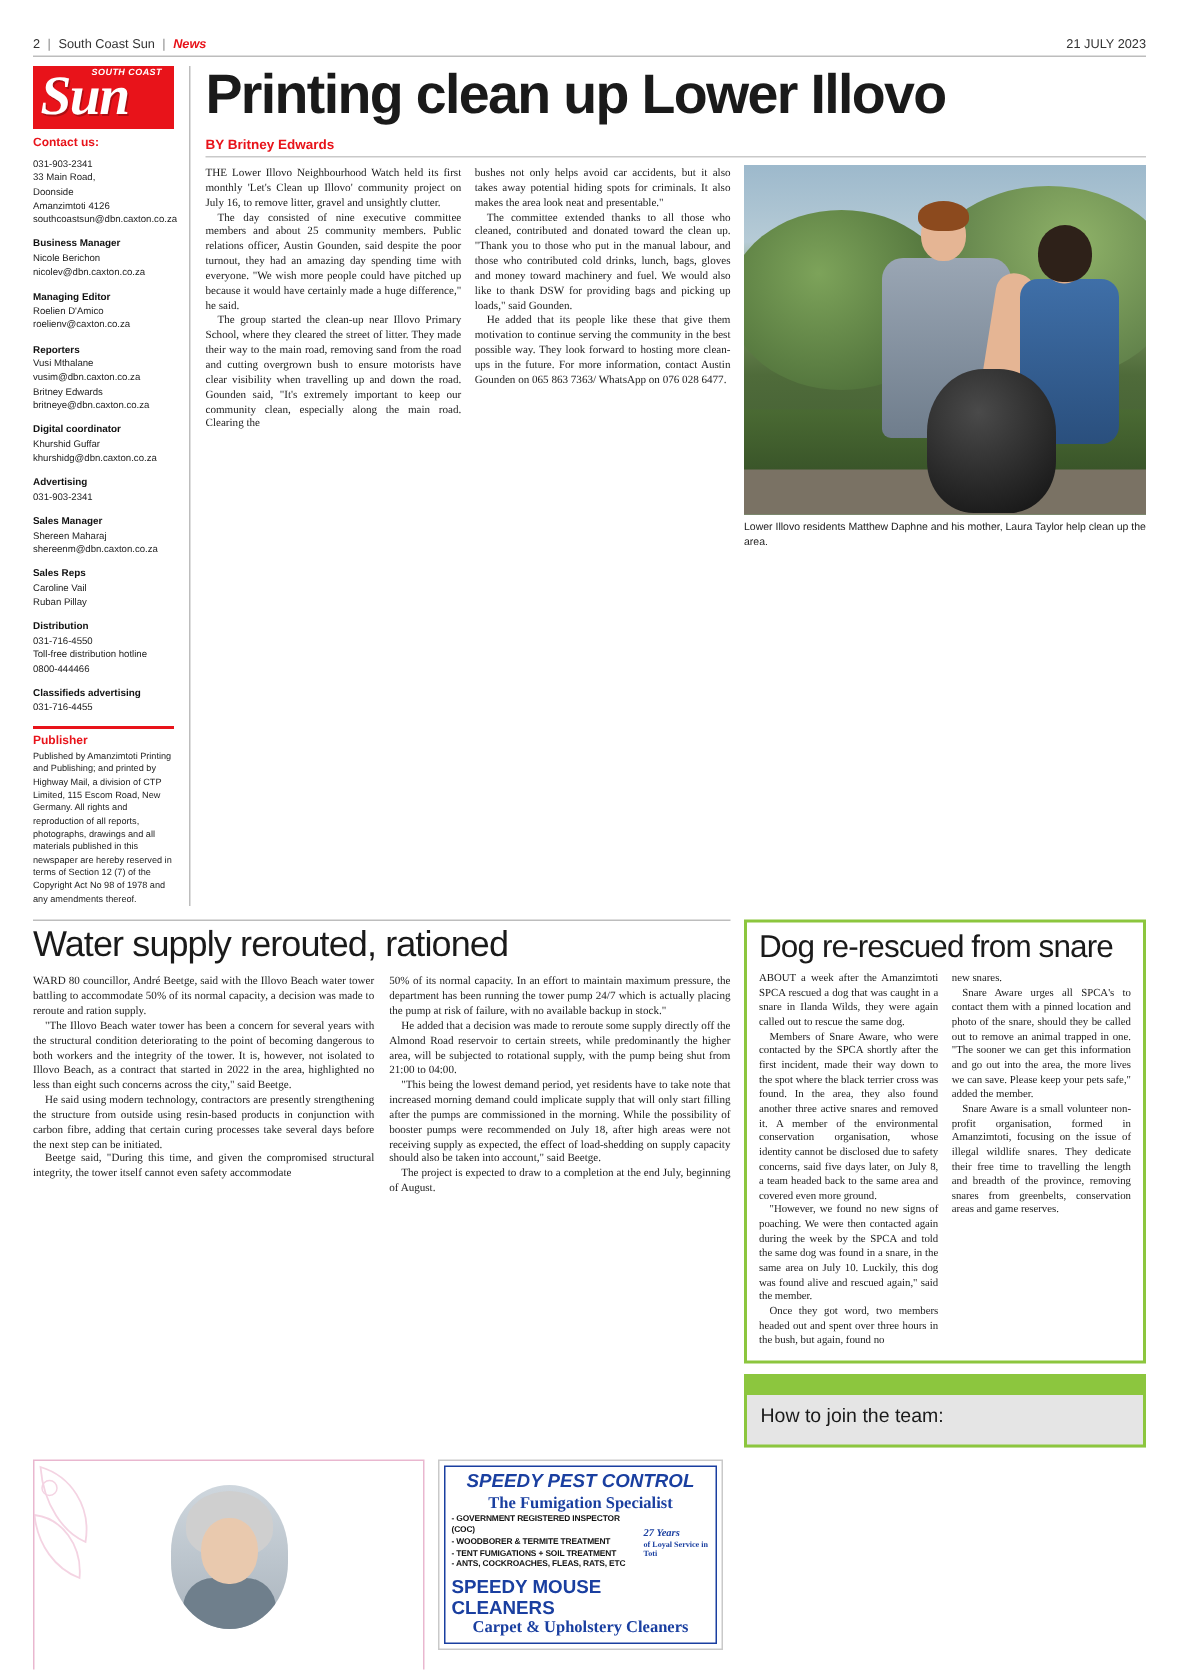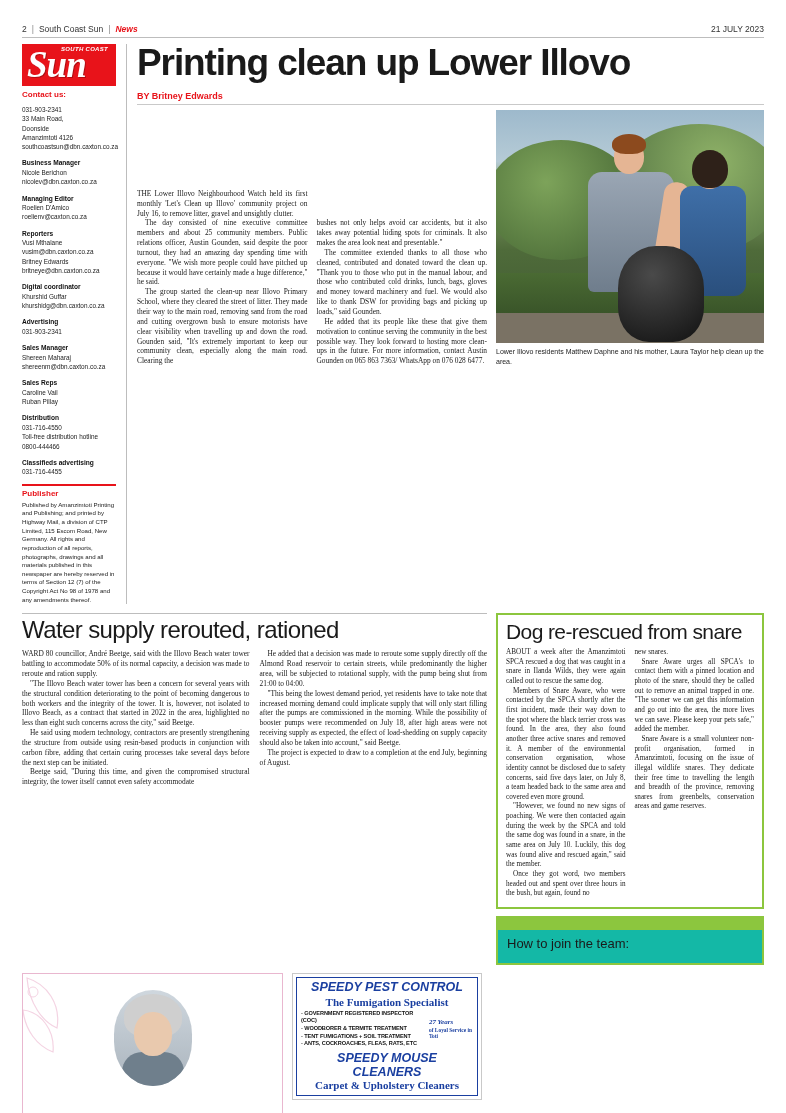--- a/index.html
+++ b/index.html
@@ -39,21 +39,21 @@
 
   .vrule{width:1px;background:#bdbdbd;flex:0 0 1px;margin:0 2px;}
 
   .main-top{flex:1;min-width:0;}
   .headline{font-family:"Liberation Sans",sans-serif;font-weight:bold;font-size:37px;line-height:1.0;
     letter-spacing:-1.1px;color:#1a1a1a;margin:0 0 4px;}
   .byline{color:#e8131a;font-family:"Liberation Sans",sans-serif;font-weight:bold;font-size:9px;
     margin:10px 0 3px;}
   .byline-rule{border-bottom:1px solid #c9c9c9;margin-bottom:5px;}
 
-  .cols3{display:flex;gap:9px;align-items:flex-end;}
+  .cols3{display:flex;gap:9px;}
   .col{flex:1;min-width:0;}
   .col p{margin:0;font-size:7.4px;line-height:1.33;text-align:justify;text-indent:8px;hyphens:auto;}
   .col p.first{text-indent:0;}
 
   
   .photo-col{width:268px;flex:0 0 268px;}
   .photo{width:100%;height:233px;position:relative;overflow:hidden;background:#6f8a55;}
   .ph-sky{position:absolute;inset:0;background:linear-gradient(#9db9cc 0%,#b6cbd6 22%,#86a06a 34%,#4f6b3a 60%,#3c5730 100%);}
   .ph-bush1{position:absolute;left:-10px;top:30px;width:150px;height:120px;border-radius:50%;
     background:radial-gradient(circle at 40% 35%,#7da35a,#3f5f2f);}
@@ -80,21 +80,21 @@
   .h2{font-family:"Liberation Sans",sans-serif;font-weight:normal;font-size:24px;line-height:1.04;
     color:#1a1a1a;margin:0 0 6px;letter-spacing:-.6px;}
   .cols2{display:flex;gap:10px;}
 
   .greenbox{width:268px;flex:0 0 268px;border:2px solid #8cc63e;padding:6px 8px 8px;box-sizing:border-box;}
   .greenbox .h2{font-size:21px;margin-bottom:5px;}
   .gb-cols{display:flex;gap:9px;}
   .gb-cols p{margin:0;font-size:7.2px;line-height:1.34;text-align:justify;text-indent:7px;}
   .gb-cols p.first{text-indent:0;}
 
-  .jointeam{border:2px solid #8cc63e;background:#14b8a6;margin-top:7px;}
+  .jointeam{border:2px solid #8cc63e;background:#e5e5e5;margin-top:7px;}
   .jt-bar{background:#8cc63e;height:12px;}
   .jt-inner{padding:6px 9px 8px;}
   .jt-title{font-family:"Liberation Sans",sans-serif;font-size:13px;color:#1a1a1a;margin-bottom:4px;}
   .jt-body{font-family:"Liberation Sans",sans-serif;font-size:7.2px;line-height:1.42;color:#222;}
 
   
   .ads1{display:flex;gap:9px;margin-top:8px;}
   .obit{width:261px;flex:0 0 261px;border:1px solid #e9b7cf;position:relative;box-sizing:border-box;
     background:#fff;overflow:hidden;height:258px;}
   .obit-floral{position:absolute;width:70px;height:110px;opacity:.5;}
@@ -112,22 +112,22 @@
     font-size:12.5px;text-align:center;line-height:1.1;}
   .pest-t2{color:#1a3fa0;font-family:"Liberation Serif",serif;font-weight:bold;font-size:11px;
     text-align:center;margin-top:1px;}
   .pest-rowwrap{display:flex;align-items:center;gap:3px;margin-top:2px;}
   .pest-list{flex:1;}
   .pest-list div{font-family:"Liberation Sans",sans-serif;font-weight:bold;font-size:5.6px;color:#111;
     line-height:1.38;letter-spacing:-.1px;}
   .pest-badge{width:44px;text-align:left;color:#1a3fa0;font-family:"Liberation Serif",serif;
     font-size:5.4px;line-height:1.25;font-weight:bold;}
   .pest-badge .yrs{font-size:7px;font-style:italic;}
-  .pest-t3{color:#1a3fa0;font-family:"Liberation Sans",sans-serif;font-style:italic;font-weight:bold;
-    font-size:12.5px;text-align:center;margin-top:3px;}
+  .pest-t3{color:#1a3fa0;font-family:"Liberation Sans",sans-serif;font-weight:bold;
+    font-size:12.5px;margin-top:3px;}
   .pest-t4{color:#1a3fa0;font-family:"Liberation Serif",serif;font-weight:bold;font-size:11px;text-align:center;}
 </style>
 </head>
 <body>
 
 <div class="page">
 
   <div class="folio">
     <span>2</span>
     <span class="sep">|</span>
@@ -247,20 +247,21 @@
     <div class="mid-left">
       <h2 class="h2">Water supply rerouted, rationed</h2>
       <div class="cols2">
         <div class="col">
           <p class="first">WARD 80 councillor, André Beetge, said with the Illovo Beach water tower battling to accommodate 50% of its normal capacity, a decision was made to reroute and ration supply.</p>
           <p>"The Illovo Beach water tower has been a concern for several years with the structural condition deteriorating to the point of becoming dangerous to both workers and the integrity of the tower. It is, however, not isolated to Illovo Beach, as a contract that started in 2022 in the area, highlighted no less than eight such concerns across the city," said Beetge.</p>
           <p>He said using modern technology, contractors are presently strengthening the structure from outside using resin-based products in conjunction with carbon fibre, adding that certain curing processes take several days before the next step can be initiated.</p>
           <p>Beetge said, "During this time, and given the compromised structural integrity, the tower itself cannot even safety accommodate</p>
         </div>
         <div class="col">
+          <p class="first">50% of its normal capacity. In an effort to maintain maximum pressure, the department has been running the tower pump 24/7 which is actually placing the pump at risk of failure, with no available backup in stock."</p>
           <p>He added that a decision was made to reroute some supply directly off the Almond Road reservoir to certain streets, while predominantly the higher area, will be subjected to rotational supply, with the pump being shut from 21:00 to 04:00.</p>
           <p>"This being the lowest demand period, yet residents have to take note that increased morning demand could implicate supply that will only start filling after the pumps are commissioned in the morning. While the possibility of booster pumps were recommended on July 18, after high areas were not receiving supply as expected, the effect of load-shedding on supply capacity should also be taken into account," said Beetge.</p>
           <p>The project is expected to draw to a completion at the end July, beginning of August.</p>
         </div>
       </div>
     </div>
 
     <div style="width:268px;flex:0 0 268px;">
       <div class="greenbox">
         <h2 class="h2">Dog re-rescued from snare</h2>

